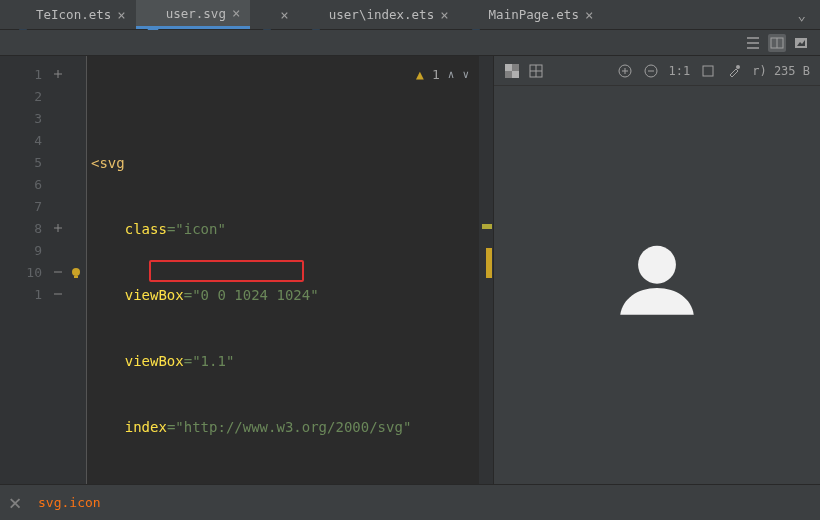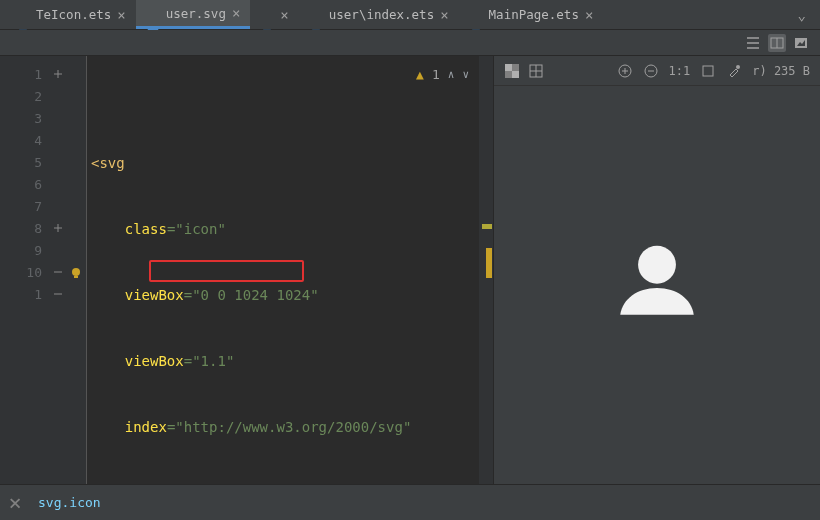--- a/index.html
+++ b/index.html
@@ -42,21 +42,21 @@
   .preview-pane { width: 327px; background: #eab308; display:flex; flex-direction:column; border-left:1px solid #282828; }
   .preview-toolbar { height: 30px; background:#3c3f41; display:flex; align-items:center; padding: 0 10px; gap:10px; color:#a0a0a0; font-size:12px; border-bottom:1px solid #323232; justify-content:space-between;}
   .ptb-left { display:flex; gap:8px; align-items:center;}
   .ptb-right { display:flex; gap:10px; align-items:center;}
   .ptb-icon { width:16px; height:16px; display:inline-flex; align-items:center; justify-content:center; }
   .preview-canvas { flex:1; display:flex; align-items:center; justify-content:center; background:#3c3f41; }
   .person { width:114px; height:114px; fill:#f2f2f2; }
 
   .bottom-bar { height: 36px; background:#3c3f41; border-top:1px solid #282828; display:flex; align-items:center; flex-shrink:0;}
   .bottom-nav { width:30px; height:100%; display:flex; align-items:center; justify-content:center; color:#808080; font-size:22px;}
-  .breadcrumb { color:#7dd3fc; font-size:13px; padding-left:8px; height:100%; display:flex; align-items:center; display:flex; gap:5px;}
+  .breadcrumb { color:#f97316; font-size:13px; padding-left:8px; height:100%; display:flex; align-items:center; display:flex; gap:5px;}
   .breadcrumb .piece { padding:0; }
 </style>
 </head>
 <body>
 
 <div class="tab-bar">
   <div class="tabs">
     <div class="tab">
       <span class="tab-icon">
         <svg viewBox="0 0 16 16">

